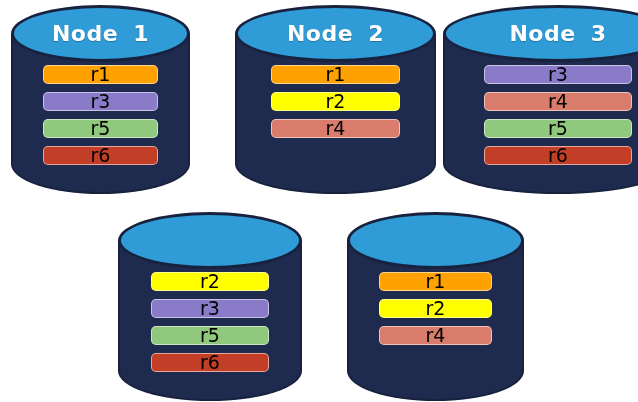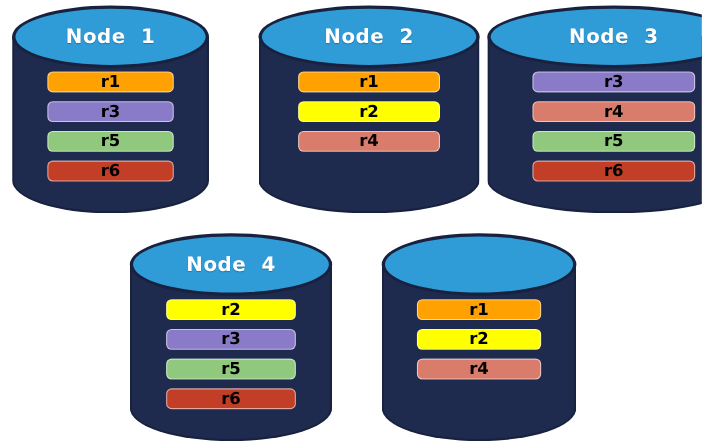--- a/index.html
+++ b/index.html
@@ -45,21 +45,21 @@
   }
   .cyl-title {
     position: absolute;
     left: 0; right: 0;
     top: 0;
     height: 57px;
     display: flex;
     align-items: center;
     justify-content: center;
     color: var(--title, #ffffff);
-    font-size: 18px;
+    font-size: 22px;
     font-weight: bold;
     word-spacing: 7px;
     letter-spacing: 0.5px;
     text-shadow: 0 1px 1px rgba(0,0,0,0.25);
   }
   .bars {
     position: absolute;
     left: 18%;
     right: 18%;
     top: 60px;
@@ -67,22 +67,22 @@
     flex-direction: column;
     gap: 8px;
   }
   .bar {
     height: 17px;
     border-radius: 5px;
     border: 1px solid rgba(255,255,255,0.55);
     display: flex;
     align-items: center;
     justify-content: center;
-    font-size: 15px;
-    font-weight: bold;
+    font-size: 19px;
+    font-weight: normal;
     color: var(--bartext, #000000);
     line-height: 1;
   }
 </style>
 </head>
 <body>
 
 <div id="canvas">
 
   <div class="cylinder" id="node1">
@@ -116,21 +116,20 @@
         <div class="bar" style="background: rgb(138, 123, 200);">r3</div>
         <div class="bar" style="background: rgb(217, 124, 107);">r4</div>
         <div class="bar" style="background: rgb(144, 200, 126);">r5</div>
         <div class="bar" style="background: rgb(195, 62, 38);">r6</div>
       </div>
   </div>
 
   <div class="cylinder" id="node4">
     <div class="cyl-body"></div>
     <div class="cyl-top"></div>
-    <div class="cyl-title">Node 4</div>
     <div class="bars">
         <div class="bar" style="background: rgb(255, 255, 0);">r2</div>
         <div class="bar" style="background: rgb(138, 123, 200);">r3</div>
         <div class="bar" style="background: rgb(144, 200, 126);">r5</div>
         <div class="bar" style="background: rgb(195, 62, 38);">r6</div>
       </div>
   </div>
 
   <div class="cylinder" id="node5">
     <div class="cyl-body"></div>

